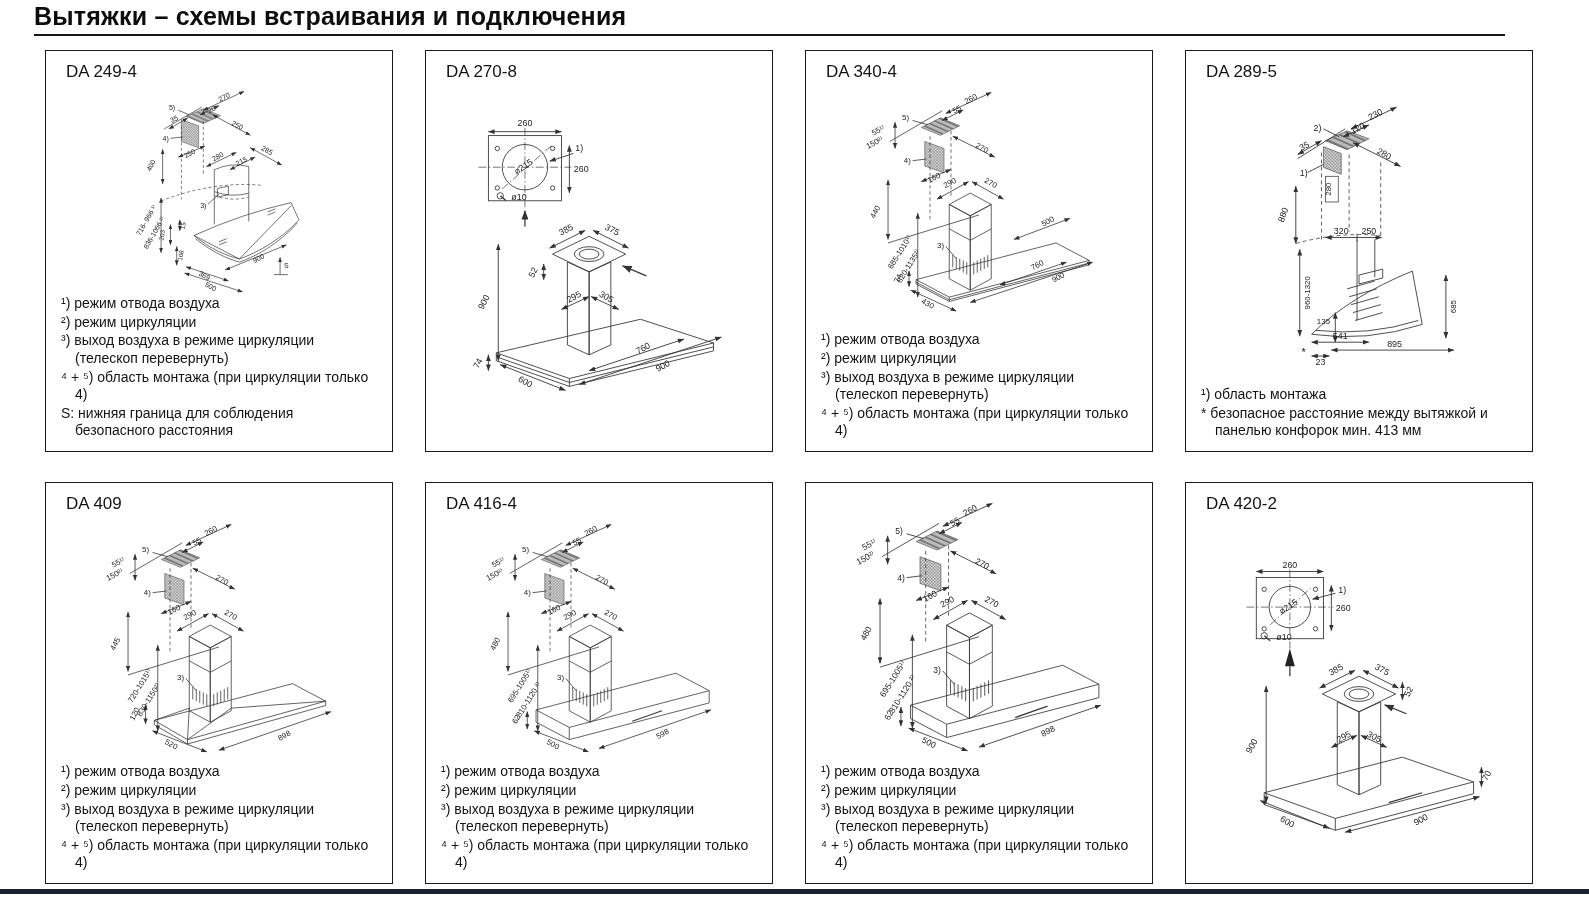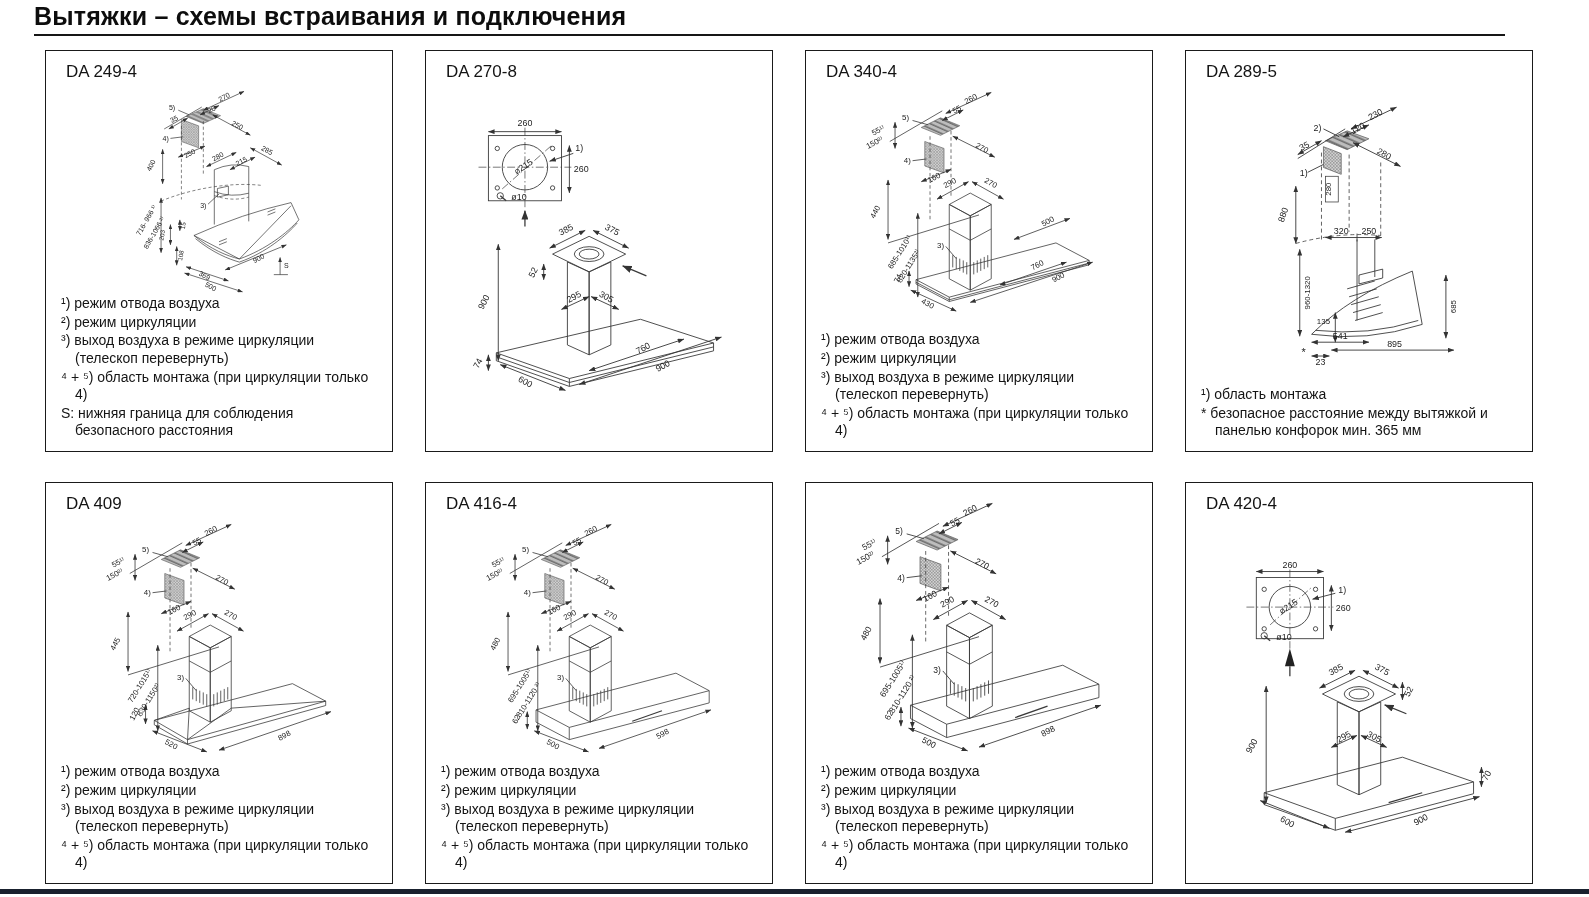--- a/index.html
+++ b/index.html
@@ -318,21 +318,21 @@
         <text class="d8 d" x="124" y="234">135</text>
         <text class="d8 d" transform="rotate(-90,258,216)" x="258" y="216">685</text>
         <text class="d" x="141" y="249">541</text>
         <text class="d" x="196" y="257">895</text>
         <text class="d" x="121" y="275">23</text>
         <text class="dB d" x="104" y="266">*</text>
       </g>
     </svg>
     <div class="fns">
       <div class="fn">¹) область монтажа</div>
-      <div class="fn">* безопасное расстояние между вытяжкой и панелью конфорок мин. 365 мм</div>
+      <div class="fn">* безопасное расстояние между вытяжкой и панелью конфорок мин. 413 мм</div>
     </div>
   </div>
 
   <div class="panel">
     <div class="ptitle">DA 409</div>
     <svg class="dwg" viewBox="0 0 320 285" preserveAspectRatio="xMidYMid meet">
       <g>
         <polygon points="94,52 116,41 138,50 116,61" fill="url(#pstripe)" class="hp"></polygon>
         <polygon points="98,68 120,76 120,104 98,96" fill="url(#pcross)" class="hp"></polygon>
         <line class="dsh" x1="104" y1="62" x2="104" y2="160"></line>
@@ -520,21 +520,21 @@
     </svg>
     <div class="fns">
       <div class="fn">¹) режим отвода воздуха</div>
       <div class="fn">²) режим циркуляции</div>
       <div class="fn">³) выход воздуха в режиме циркуляции (телескоп перевернуть)</div>
       <div class="fn">⁴ + ⁵) область монтажа (при циркуляции только 4)</div>
     </div>
   </div>
 
   <div class="panel">
-    <div class="ptitle">DA 420-4</div>
+    <div class="ptitle">DA 420-2</div>
     <svg class="dwg" viewBox="0 0 320 315" preserveAspectRatio="xMidYMid meet">
       <g>
         <rect class="ln" x="56" y="40" width="68" height="62"></rect>
         <circle class="ln" cx="90" cy="70" r="21"></circle>
         <circle class="ln" cx="64" cy="52" r="2.2"></circle>
           <circle class="ln" cx="116" cy="52" r="2.2"></circle>
         <circle class="ln" cx="64" cy="92" r="2.2"></circle>
           <circle class="ln" cx="116" cy="92" r="2.2"></circle>
         <line class="ddt" x1="46" y1="70" x2="134" y2="70"></line>
         <line class="ddt" x1="90" y1="32" x2="90" y2="112"></line>

